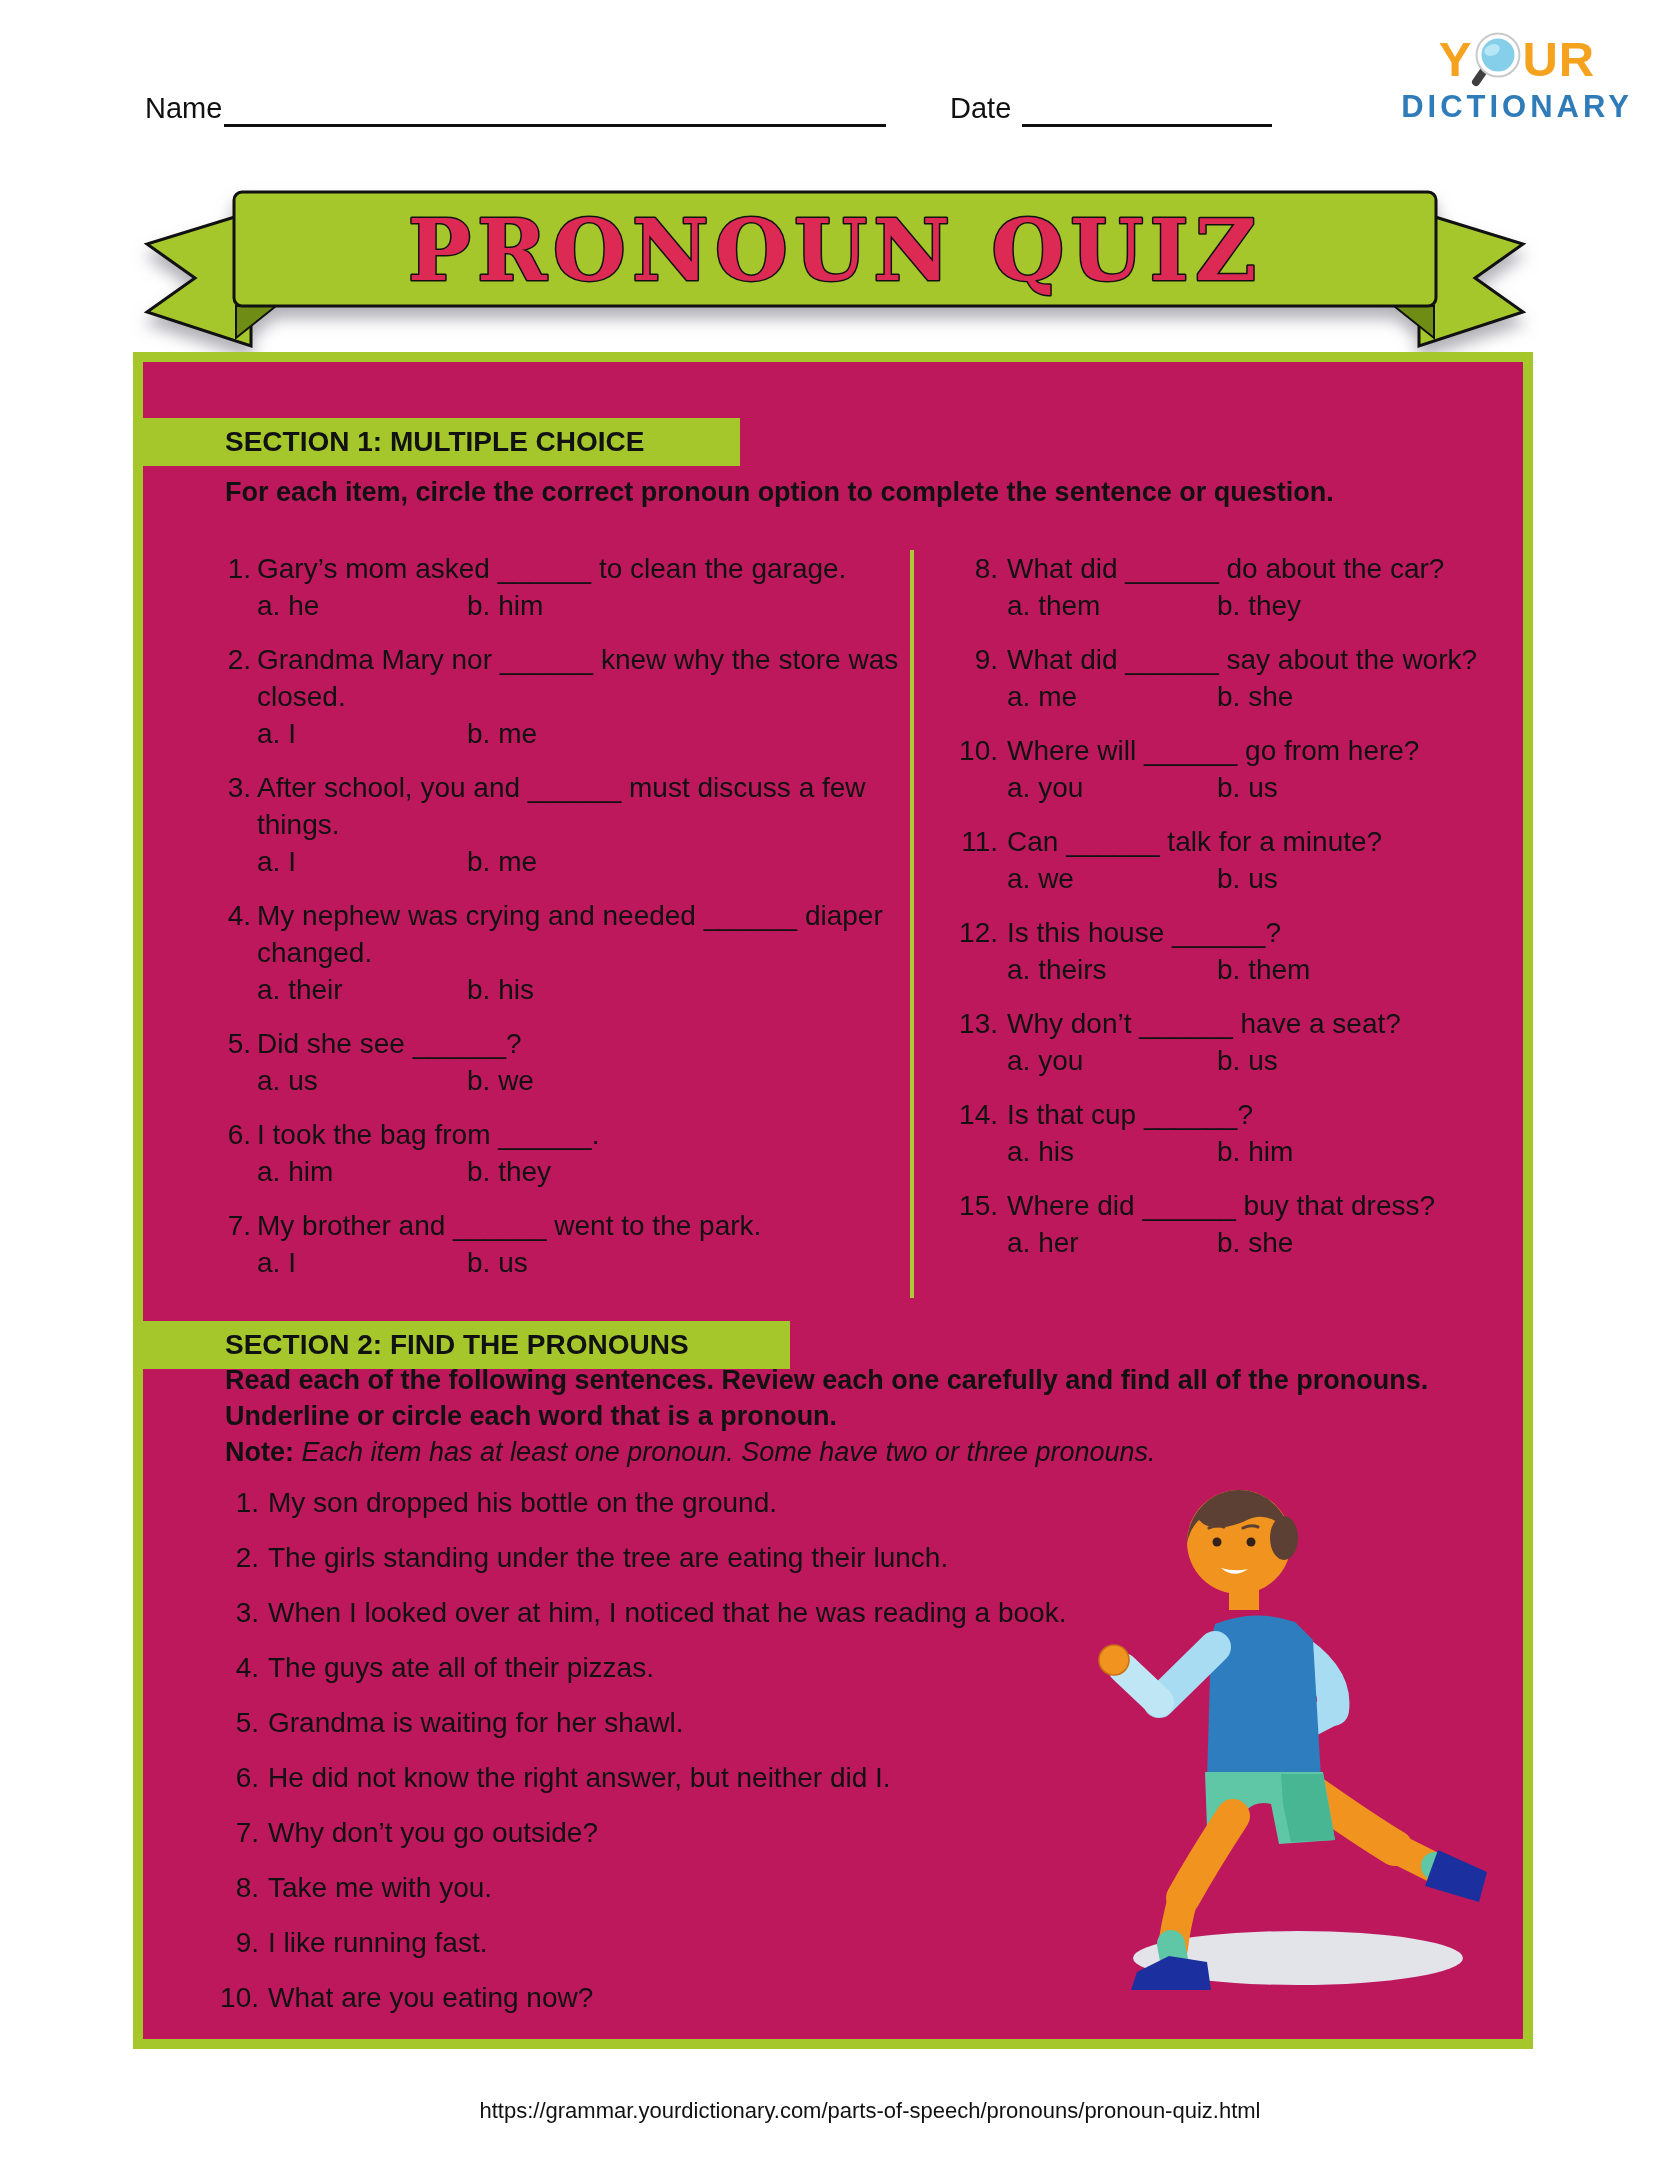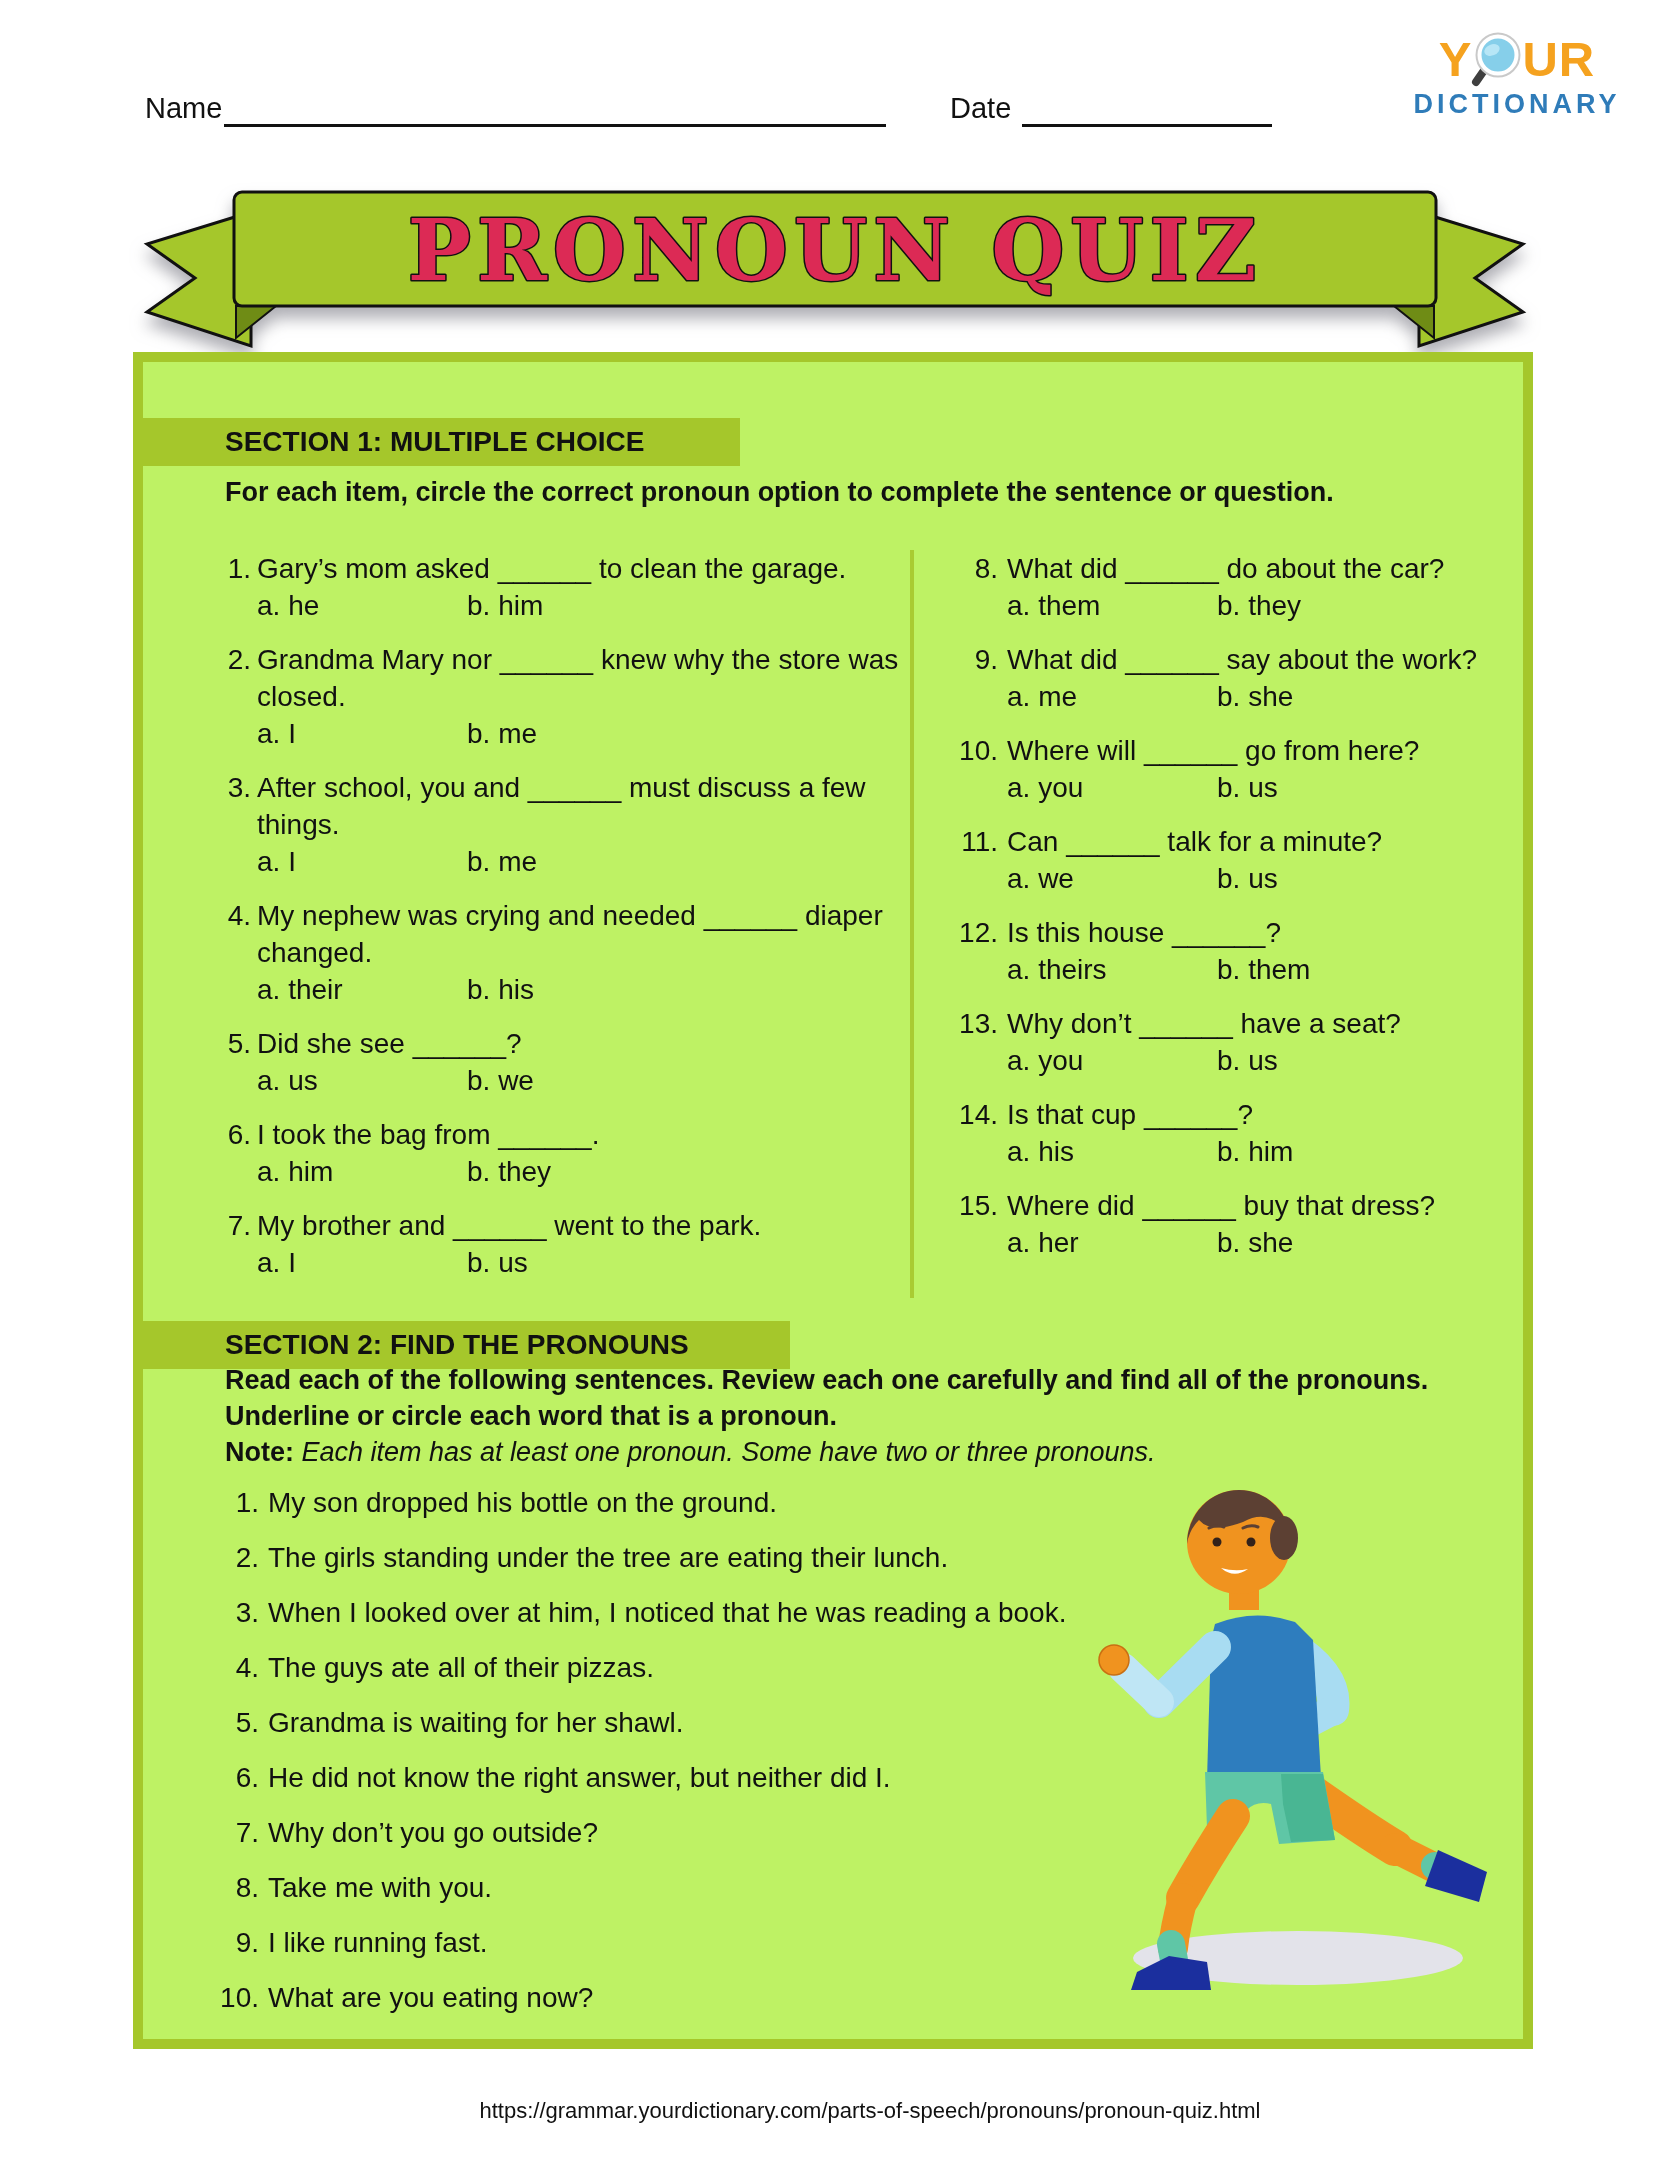--- a/index.html
+++ b/index.html
@@ -12,29 +12,29 @@
   .date-label{left:950px;top:92px;}
   .hdr-line{position:absolute;height:30px;border-bottom:3px solid #111;}
   .name-line{left:224px;top:94px;width:662px;}
   .date-line{left:1022px;top:94px;width:250px;}
 
   
   .logo{position:absolute;left:1392px;top:30px;width:250px;text-align:center;}
   .logo-top{display:flex;justify-content:center;align-items:center;
             font-weight:bold;font-size:49px;letter-spacing:1px;color:#F5A21F;line-height:52px;}
   .logo-top svg{margin:2px -1px 0 -1px;}
-  .logo-bottom{margin-top:1px;font-weight:bold;font-size:27px;letter-spacing:4px;color:#2F7CB9;}
+  .logo-bottom{margin-top:1px;font-weight:bold;font-size:31px;letter-spacing:4px;color:#2F7CB9;}
 
   
   .banner{position:absolute;left:139px;top:184px;width:1392px;height:212px;
           filter:drop-shadow(0 11px 8px rgba(110,110,120,0.55));}
 
   
   .card{position:absolute;left:133px;top:352px;width:1400px;height:1697px;
-        box-sizing:border-box;border:10px solid #A5C72B;background:#bef264;}
+        box-sizing:border-box;border:10px solid #A5C72B;background:#be185d;}
   .secbar{position:absolute;left:-10px;height:48px;background:#A5C72B;
           display:flex;align-items:center;padding-left:92px;box-sizing:border-box;
           font-weight:bold;font-size:28px;color:#111;white-space:nowrap;}
   .bar1{top:56px;width:607px;}
   .bar2{top:959px;width:657px;text-align:center;}
   .instr{position:absolute;left:82px;font-weight:bold;font-size:27px;line-height:36px;color:#111;}
   .instr1{top:112px;width:1270px;}
   .instr2{top:1000px;width:1240px;}
   .note{position:absolute;left:82px;top:1075px;font-size:27px;color:#111;}
   .note b{font-weight:bold;}

